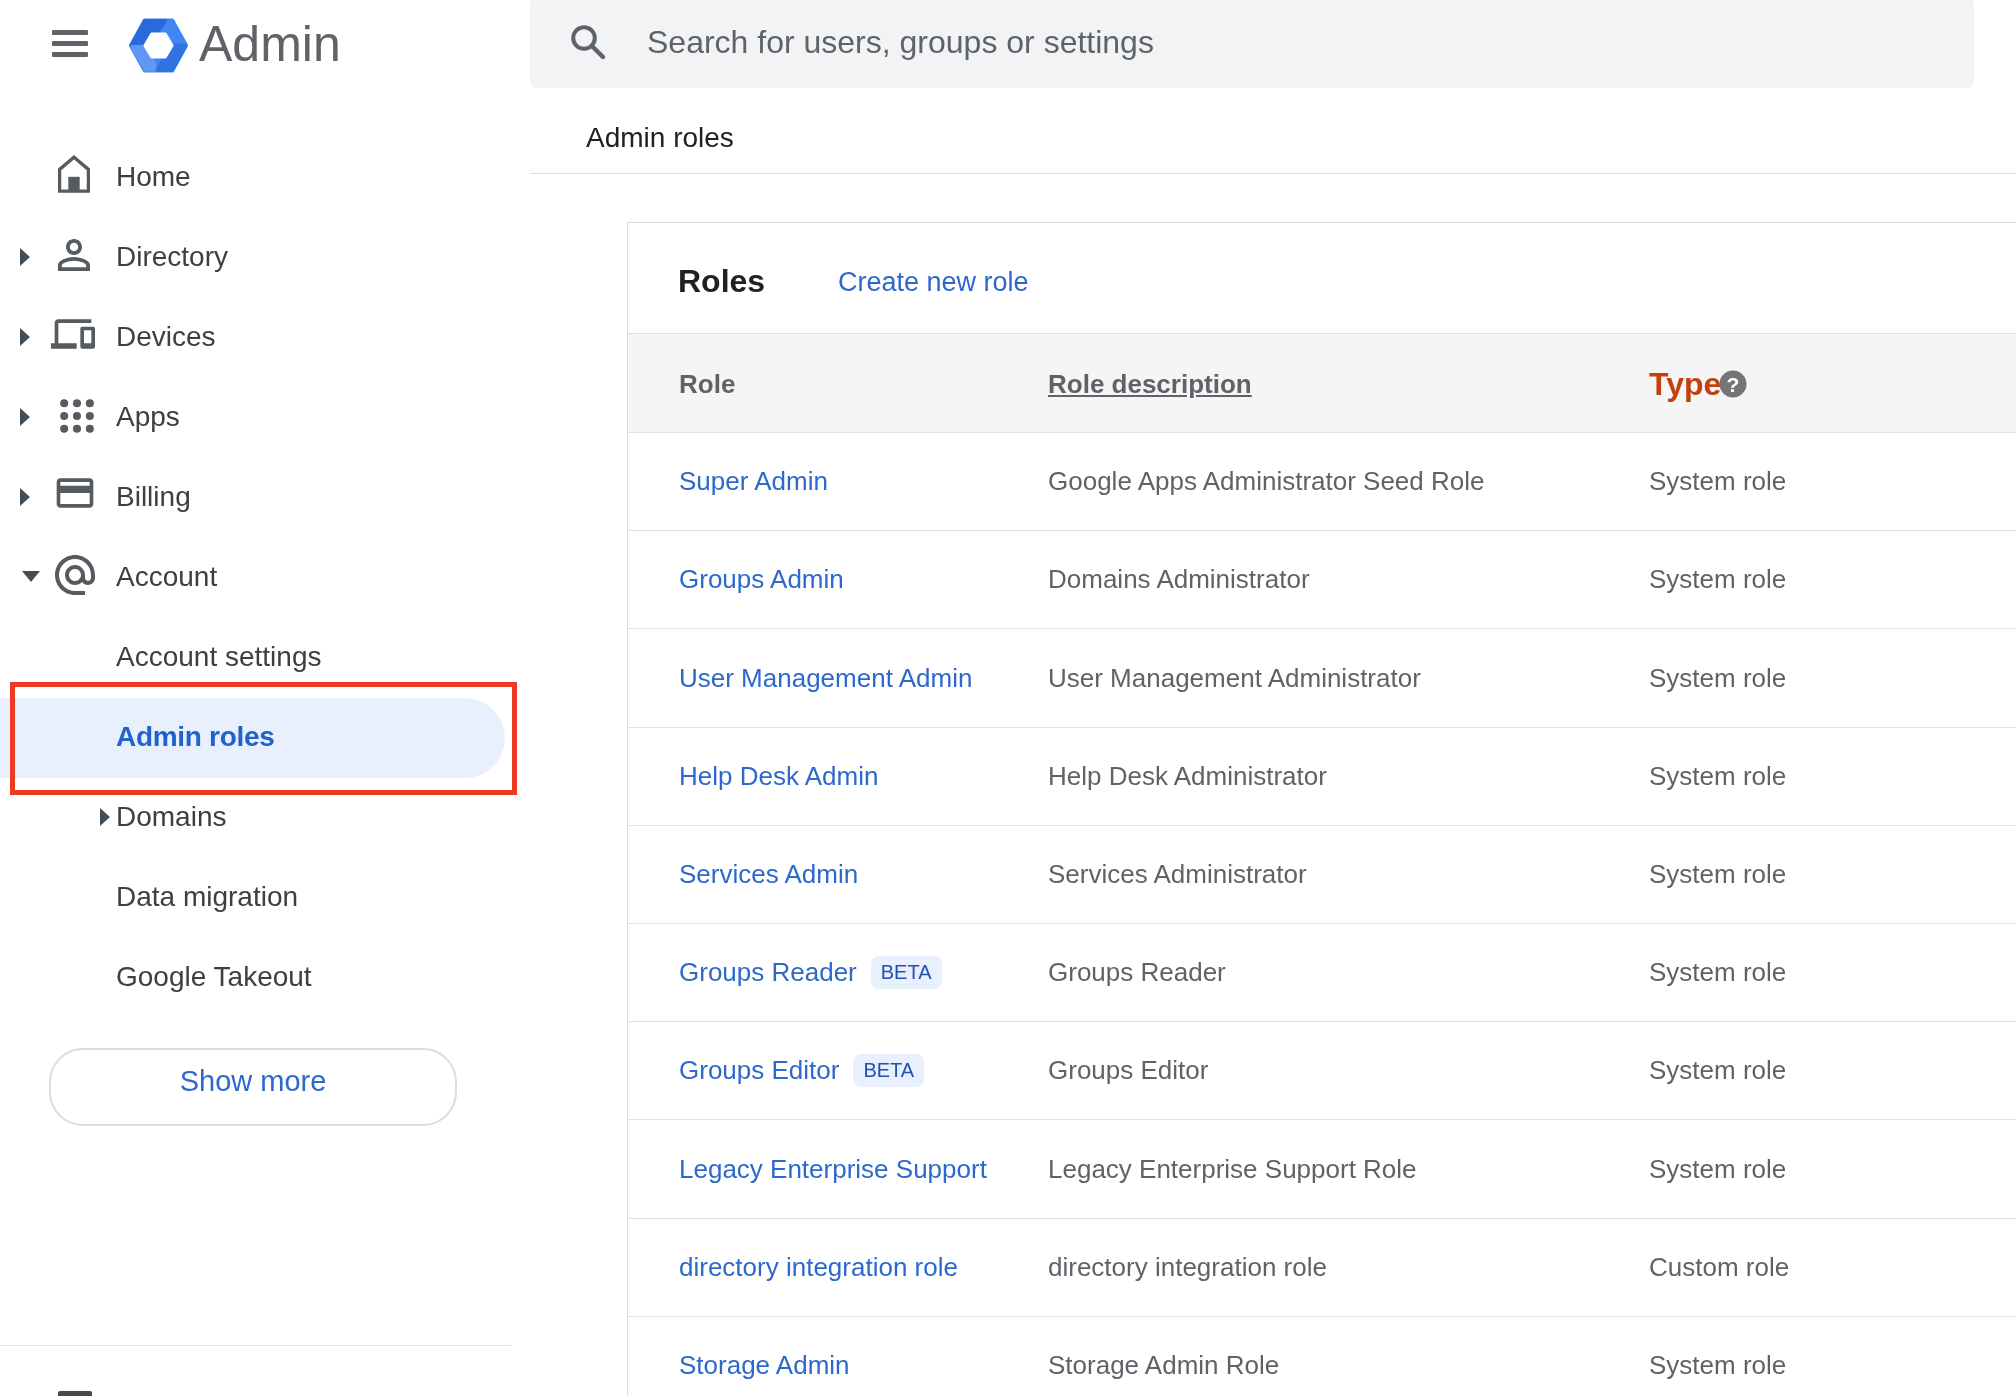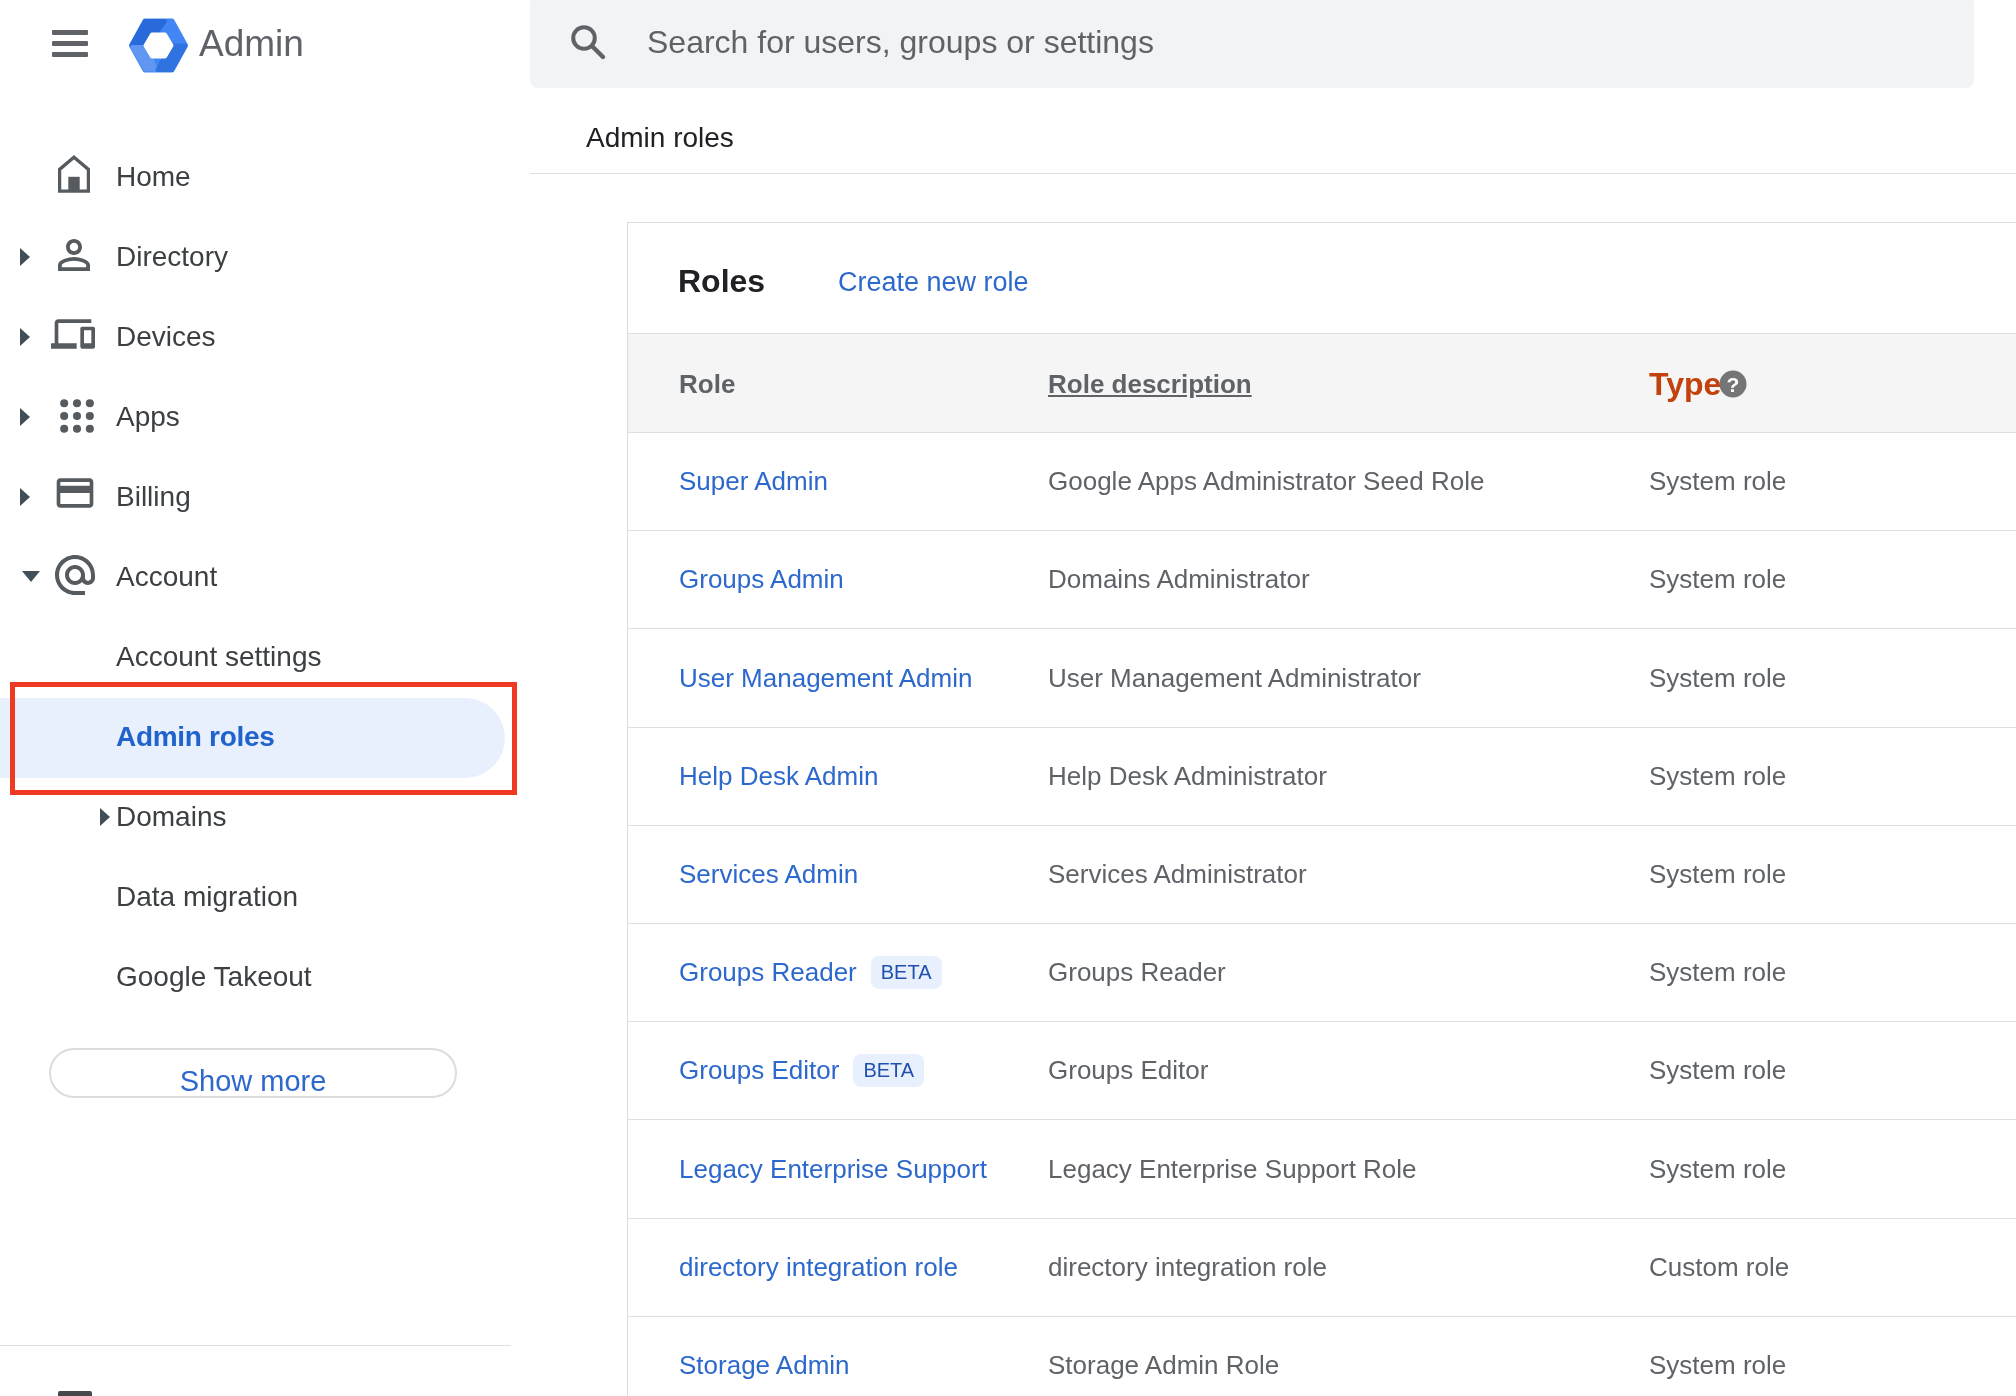--- a/index.html
+++ b/index.html
@@ -24,21 +24,21 @@
 <div class="bar" style="top:52px"></div>
 <svg class="abs" style="left:129px; top:16px" width="59" height="59" viewBox="0 0 59 59">
   <g stroke-linejoin="round">
     <polygon points="16,5 43,5 56.5,29.5 43,54 16,54 2.5,29.5" fill="#4285f4" stroke="#4285f4" stroke-width="5"></polygon>
     <polygon points="16,5 36,5 18.5,29.5 2.5,29.5" fill="#2969d9" stroke="#2969d9" stroke-width="4"></polygon>
     <polygon points="2.8,30.5 16,54 28,54 17.5,30.5" fill="#6197f3" stroke="#6197f3" stroke-width="3"></polygon>
     <polygon points="56.5,29.5 43,54 28.5,54 41.5,29.5" fill="#2f73e1" stroke="#2f73e1" stroke-width="4"></polygon>
     <polygon points="23,18.5 36,18.5 42.5,29.5 36,40.5 23,40.5 16.5,29.5" fill="#fff" stroke="#fff" stroke-width="4"></polygon>
   </g>
 </svg>
-<div class="abs" style="left:199px; top:16px; height:56px; line-height:56px; font-size:37px; color:#5f6368">Admin</div>
+<div class="abs" style="left:199px; top:16px; height:56px; line-height:56px; font-size:50px; color:#5f6368">Admin</div>
 
 <div class="abs" style="left:530px; top:-4px; width:1444px; height:92px; background:#f1f3f4; border-radius:8px;"></div>
 <svg class="abs" style="left:568px; top:22px" width="40" height="40" viewBox="0 0 40 40">
     <circle cx="16" cy="16" r="10.8" fill="none" stroke="#5f6368" stroke-width="4"></circle>
     <line x1="24.2" y1="24.2" x2="35" y2="35" stroke="#5f6368" stroke-width="4.4" stroke-linecap="round"></line>
   </svg>
 <div class="abs" style="left:647px; top:0; height:85px; line-height:85px; font-size:32px; color:#5f6368;">Search for users, groups or settings</div>
 
 <div class="abs" style="left:586px; top:119px; height:38px; line-height:38px; font-size:28px; color:#202124;">Admin roles</div>
 <div class="rowline" style="left:530px; top:173px; width:1486px;"></div>
@@ -89,21 +89,21 @@
 
 <div class="navtxt" style="top:643px; height:28px; line-height:28px;">Account settings</div>
 <div class="abs" style="left:-40px; top:698px; width:545px; height:80px; background:#e8f0fe; border-radius:40px;"></div>
 <div class="navtxt" style="top:723px; height:28px; line-height:28px; color:#2063cc; font-weight:bold; letter-spacing:-0.3px;">Admin roles</div>
 <div class="abs" style="left:10px; top:682px; width:507px; height:113px; border:5px solid #ee3a22;"></div>
 <div class="tri" style="left:100px; top:808px;"></div>
 <div class="navtxt" style="top:803px; height:28px; line-height:28px;">Domains</div>
 <div class="navtxt" style="top:883px; height:28px; line-height:28px;">Data migration</div>
 <div class="navtxt" style="top:963px; height:28px; line-height:28px;">Google Takeout</div>
 
-<div class="abs" style="left:49px; top:1048px; width:408px; height:50px; border:2px solid #dadce0; border-radius:34px; text-align:center; line-height:62px; font-size:29px; color:#2d68cc;">Show more</div>
+<div class="abs" style="left:49px; top:1048px; width:408px; height:78px; border:2px solid #dadce0; border-radius:34px; text-align:center; line-height:62px; font-size:29px; color:#2d68cc;">Show more</div>
 
 <div class="rowline" style="left:0; top:1345px; width:511px;"></div>
 <div class="abs" style="left:58px; top:1391px; width:34px; height:5px; background:#45494d; border-radius:2px 2px 0 0;"></div>
 
 <div class="abs" style="left:627px; top:222px; width:1399px; height:1210px; background:#fff; border:1px solid #dadce0;" id="card">
   <div class="abs" style="left:50px; top:38px; height:40px; line-height:40px; font-size:32px; font-weight:bold; color:#202124;">Roles</div>
   <div class="abs" style="left:210px; top:40px; height:38px; line-height:38px; font-size:27px; color:#2d68cc;">Create new role</div>
   <div class="abs" style="left:0; top:110px; width:1399px; height:100px; background:#f5f5f5; border-top:1px solid #e0e0e0; border-bottom:1px solid #e0e0e0;">
     <div class="abs" style="left:51px; top:0; height:100px; line-height:100px; font-size:26px; font-weight:bold; color:#5f6368;">Role</div>
     <div class="abs" style="left:420px; top:0; height:100px; line-height:100px; font-size:26px; font-weight:bold; color:#5f6368;text-decoration:underline;">Role description</div>

